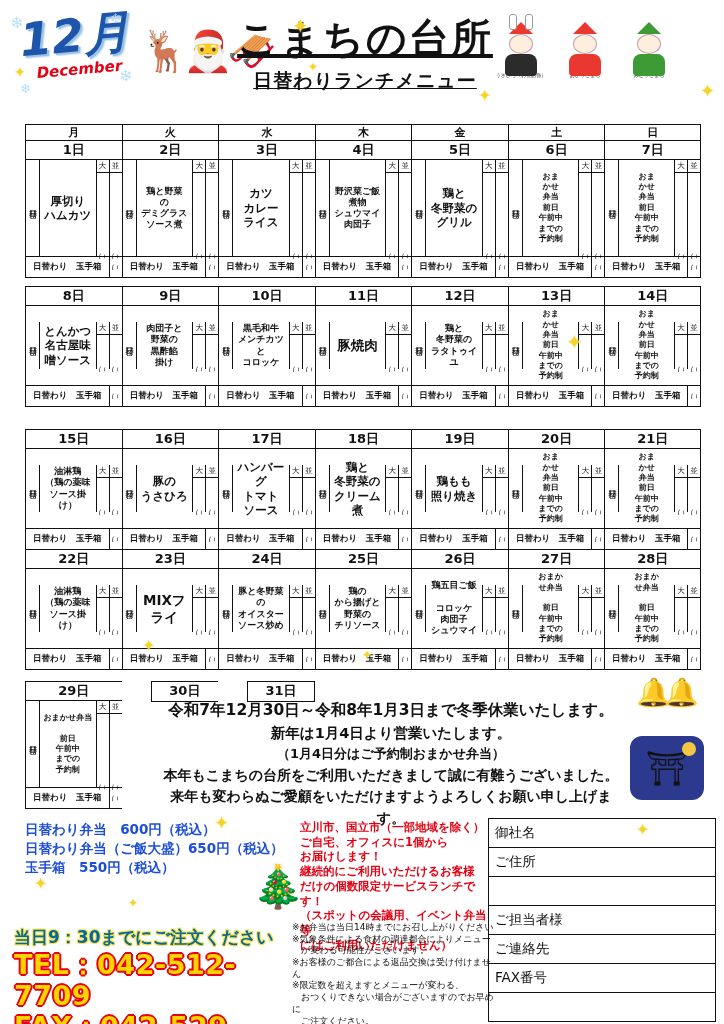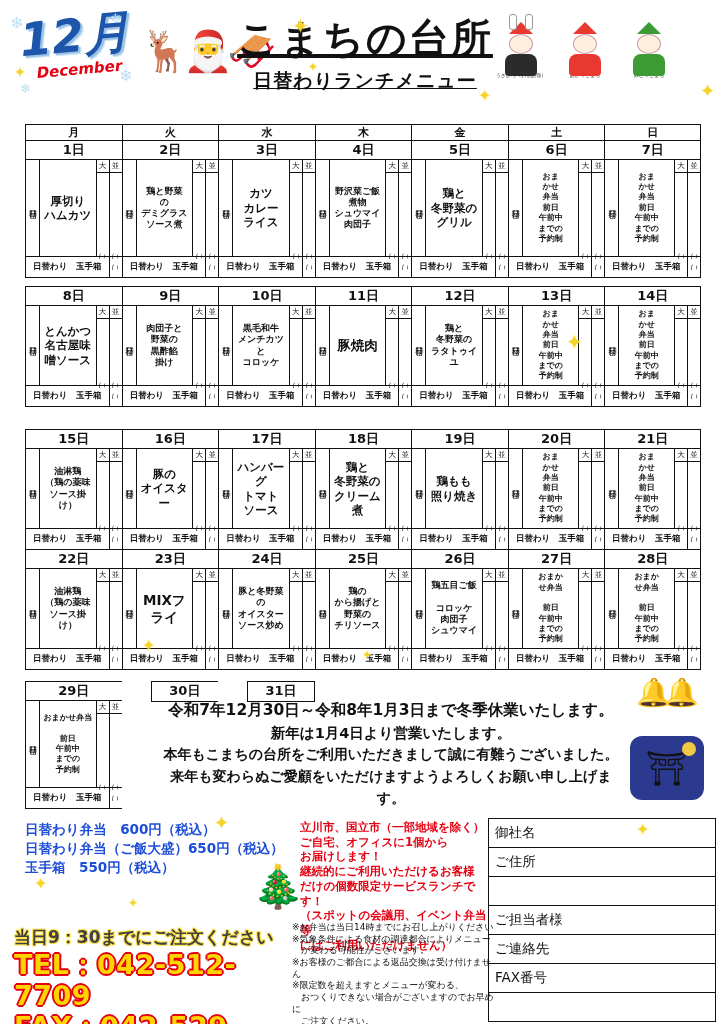--- a/index.html
+++ b/index.html
@@ -30,21 +30,21 @@
 
   
   .weekday-row{position:absolute;left:25px;width:676px;display:grid;grid-template-columns:repeat(7,1fr);}
   .wd-cell{border:1px solid #111;border-bottom:none;border-right:none;height:16px;
            text-align:center;font-size:11px;font-weight:bold;line-height:16px;}
   .wd-cell:last-child{border-right:1px solid #111;}
   .week{position:absolute;left:25px;width:676px;display:grid;grid-template-columns:repeat(7,1fr);}
   .day-slot{display:flex;flex-direction:column;border:1px solid #111;border-right:none;background:#fff;}
   .day-slot.edge-right{border-right:1px solid #111;}
   .day-slot.empty{border:none;background:transparent;}
-  .w1 .day-slot{height:136px;} .w2 .day-slot,.w3 .day-slot,.w4 .day-slot{height:119px;}
+  .w1 .day-slot{height:136px;} .w2 .day-slot,.w3 .day-slot,.w4 .day-slot{height:119px;gap:16px;}
   .w5 .day-slot{height:126px;}
   .w5 .day-slot.header-only{height:19px;margin-left:29px;}
   .day-head{height:18px;line-height:18px;border-bottom:1px solid #111;text-align:center;
             font-size:13px;font-weight:900;flex:0 0 auto;}
   .header-only .day-head{border-bottom:none;}
   .day-body{flex:1;display:flex;min-height:0;}
   .strip{flex:0 0 13px;border-right:1px solid #111;writing-mode:vertical-rl;text-orientation:upright;
          font-size:9px;display:flex;align-items:center;justify-content:center;}
   .menu{flex:1;display:flex;align-items:center;justify-content:center;text-align:center;
         font-weight:bold;font-size:11.5px;line-height:1.25;white-space:pre-line;padding:1px;min-width:0;}
@@ -68,21 +68,21 @@
   .shrine-moon{position:absolute;right:8px;top:6px;width:14px;height:14px;border-radius:50%;background:#f2c744;}
 
   
   .pricing{position:absolute;left:25px;top:820px;width:272px;color:#1d4ed8;font-weight:900;
            font-size:13.5px;line-height:1.4;white-space:pre-line;}
   .tree{position:absolute;left:252px;top:862px;font-size:42px;}
   .delivery{position:absolute;left:300px;top:820px;width:188px;color:#e60012;font-weight:900;
             font-size:11.5px;line-height:1.28;white-space:pre-line;}
   .notes{position:absolute;left:292px;top:922px;width:206px;font-size:9px;line-height:1.3;white-space:pre-line;}
   .order{position:absolute;left:14px;top:926px;width:286px;}
-  .order-deadline{color:#404040;font-weight:900;font-size:17px;letter-spacing:0px;
+  .order-deadline{color:#0369a1;font-weight:900;font-size:17px;letter-spacing:0px;
       text-shadow:1px 1px 0 #ffe34d,-1px -1px 0 #ffe34d,1px -1px 0 #ffe34d,-1px 1px 0 #ffe34d;}
   .order-tel,.order-fax{color:#ffd500;font-weight:900;font-size:27px;line-height:1.15;letter-spacing:0.5px;
       text-shadow:-2px 0 #e60012,2px 0 #e60012,0 -2px #e60012,0 2px #e60012,
                   -1px -1px #e60012,1px 1px #e60012,-1px 1px #e60012,1px -1px #e60012;}
   .form{position:absolute;left:488px;top:818px;width:226px;border:1px solid #111;border-bottom:none;}
   .form-row{height:28px;border-bottom:1px solid #111;display:flex;align-items:center;}
   .form-label{font-size:13.5px;padding-left:6px;}
 </style>
 </head>
 <body>
@@ -538,21 +538,21 @@
           <div class="foot-ko">
             <span class="ko">こ</span>
           </div>
         </div>
       </div>
       <div class="day-slot">
         <div class="day-head">16日</div>
         <div class="day-body">
           <div class="strip">日替り</div>
           <div class="menu">豚の
-オイスター</div>
+うさひろ</div>
           <div class="cnt-col">
             <div class="col-head">大</div>
             <div class="col-space"></div>
             <div class="col-ko"><span class="ko">こ</span></div>
           </div>
           <div class="cnt-col">
             <div class="col-head">並</div>
             <div class="col-space"></div>
             <div class="col-ko"><span class="ko">こ</span></div>
           </div>
@@ -921,20 +921,21 @@
       </div>
       <div class="day-slot empty"></div>
       <div class="day-slot empty"></div>
       <div class="day-slot empty"></div>
       <div class="day-slot empty"></div>
     </div>
 
   <div class="notice" id="notice">
       <div class="notice-line n0">令和7年12月30日～令和8年1月3日まで冬季休業いたします。</div>
       <div class="notice-line n1">新年は1月4日より営業いたします。</div>
+      <div class="notice-line n2">（1月4日分はご予約制おまかせ弁当）</div>
       <div class="notice-line n3">本年もこまちの台所をご利用いただきまして誠に有難うございました。</div>
       <div class="notice-line n4">来年も変わらぬご愛顧をいただけますようよろしくお願い申し上げます。</div>
     </div>
   <div class="bells">🔔🔔</div>
   <div class="shrine">
     <div class="shrine-moon"></div>
     <span>⛩</span>
   </div>
 
   <div class="pricing">日替わり弁当　600円（税込）

